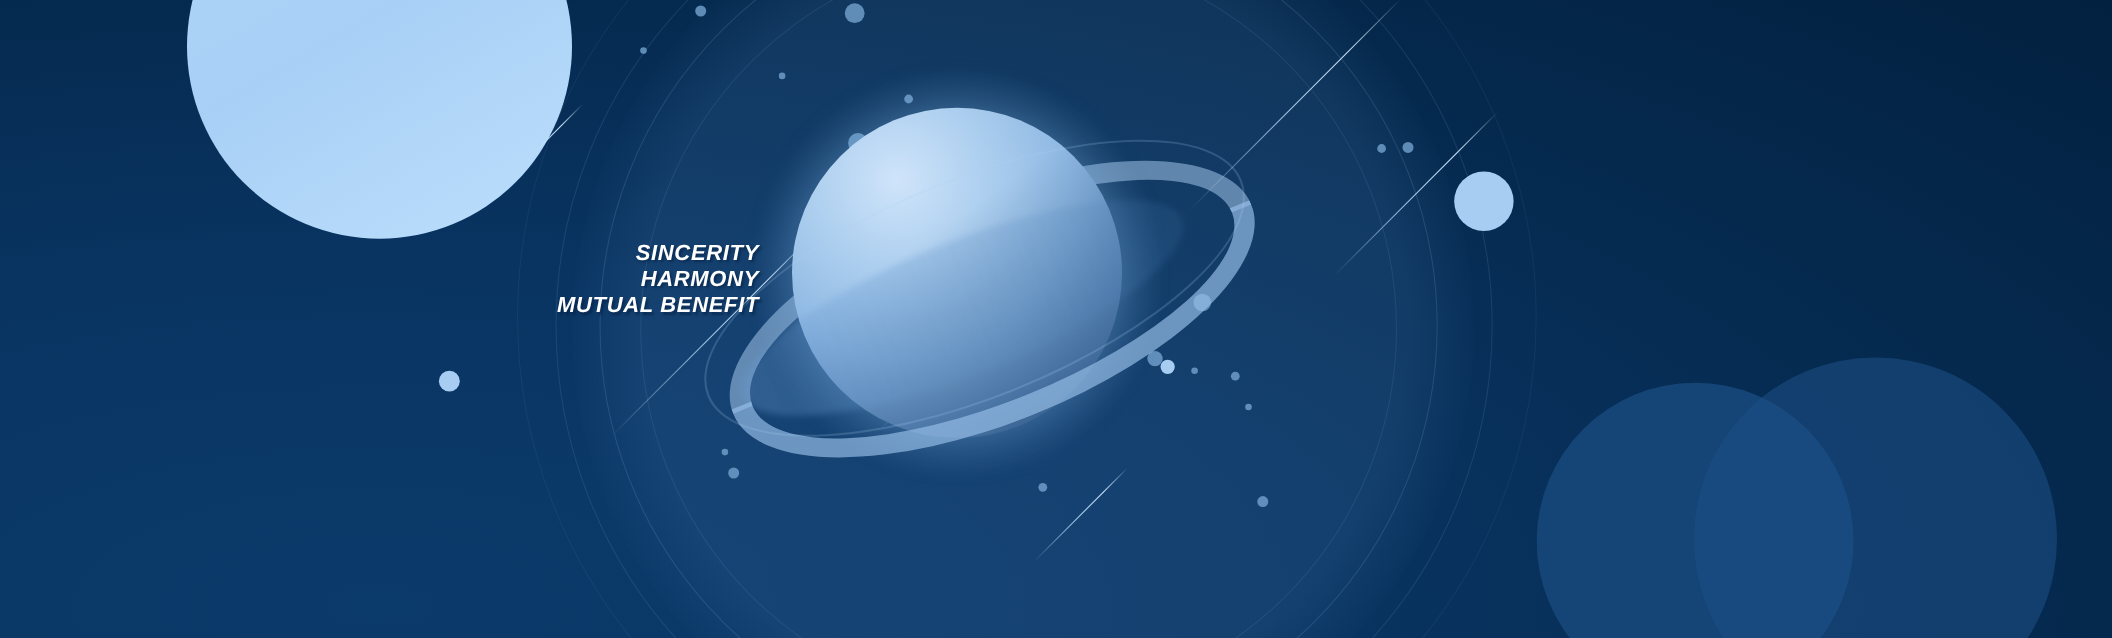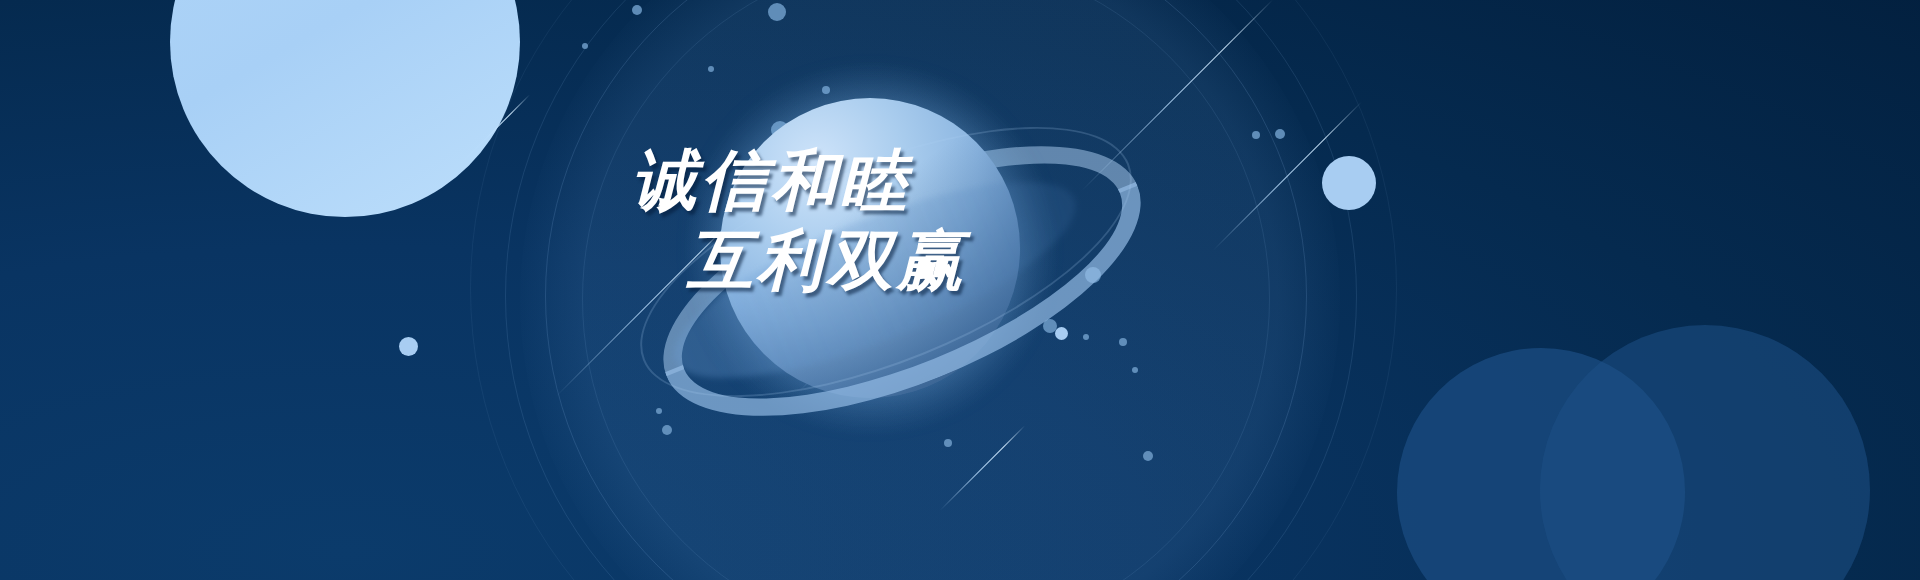--- a/index.html
+++ b/index.html
@@ -190,21 +190,22 @@
     <div class="pring" id="pring-front"></div>
     <div class="pring" id="pring-thin"></div>
   </div>
 
   <div class="glow" id="glow-right"></div>
   <div class="glow" id="glow-left"></div>
   <div class="glow" id="glow-mid"></div>
 
   <div id="copy">
 
-
-    <div id="cn-block">
-      <div class="cn-line" id="cn-line1">诚信和睦</div>
-      <div class="cn-line" id="cn-line2">互利双赢</div>
+    <div id="en-block">
+      <div>SINCERITY</div>
+      <div>HARMONY</div>
+      <div>MUTUAL BENEFIT</div>
     </div>
 
+
   </div>
 
 </div>
 
 </body></html>

